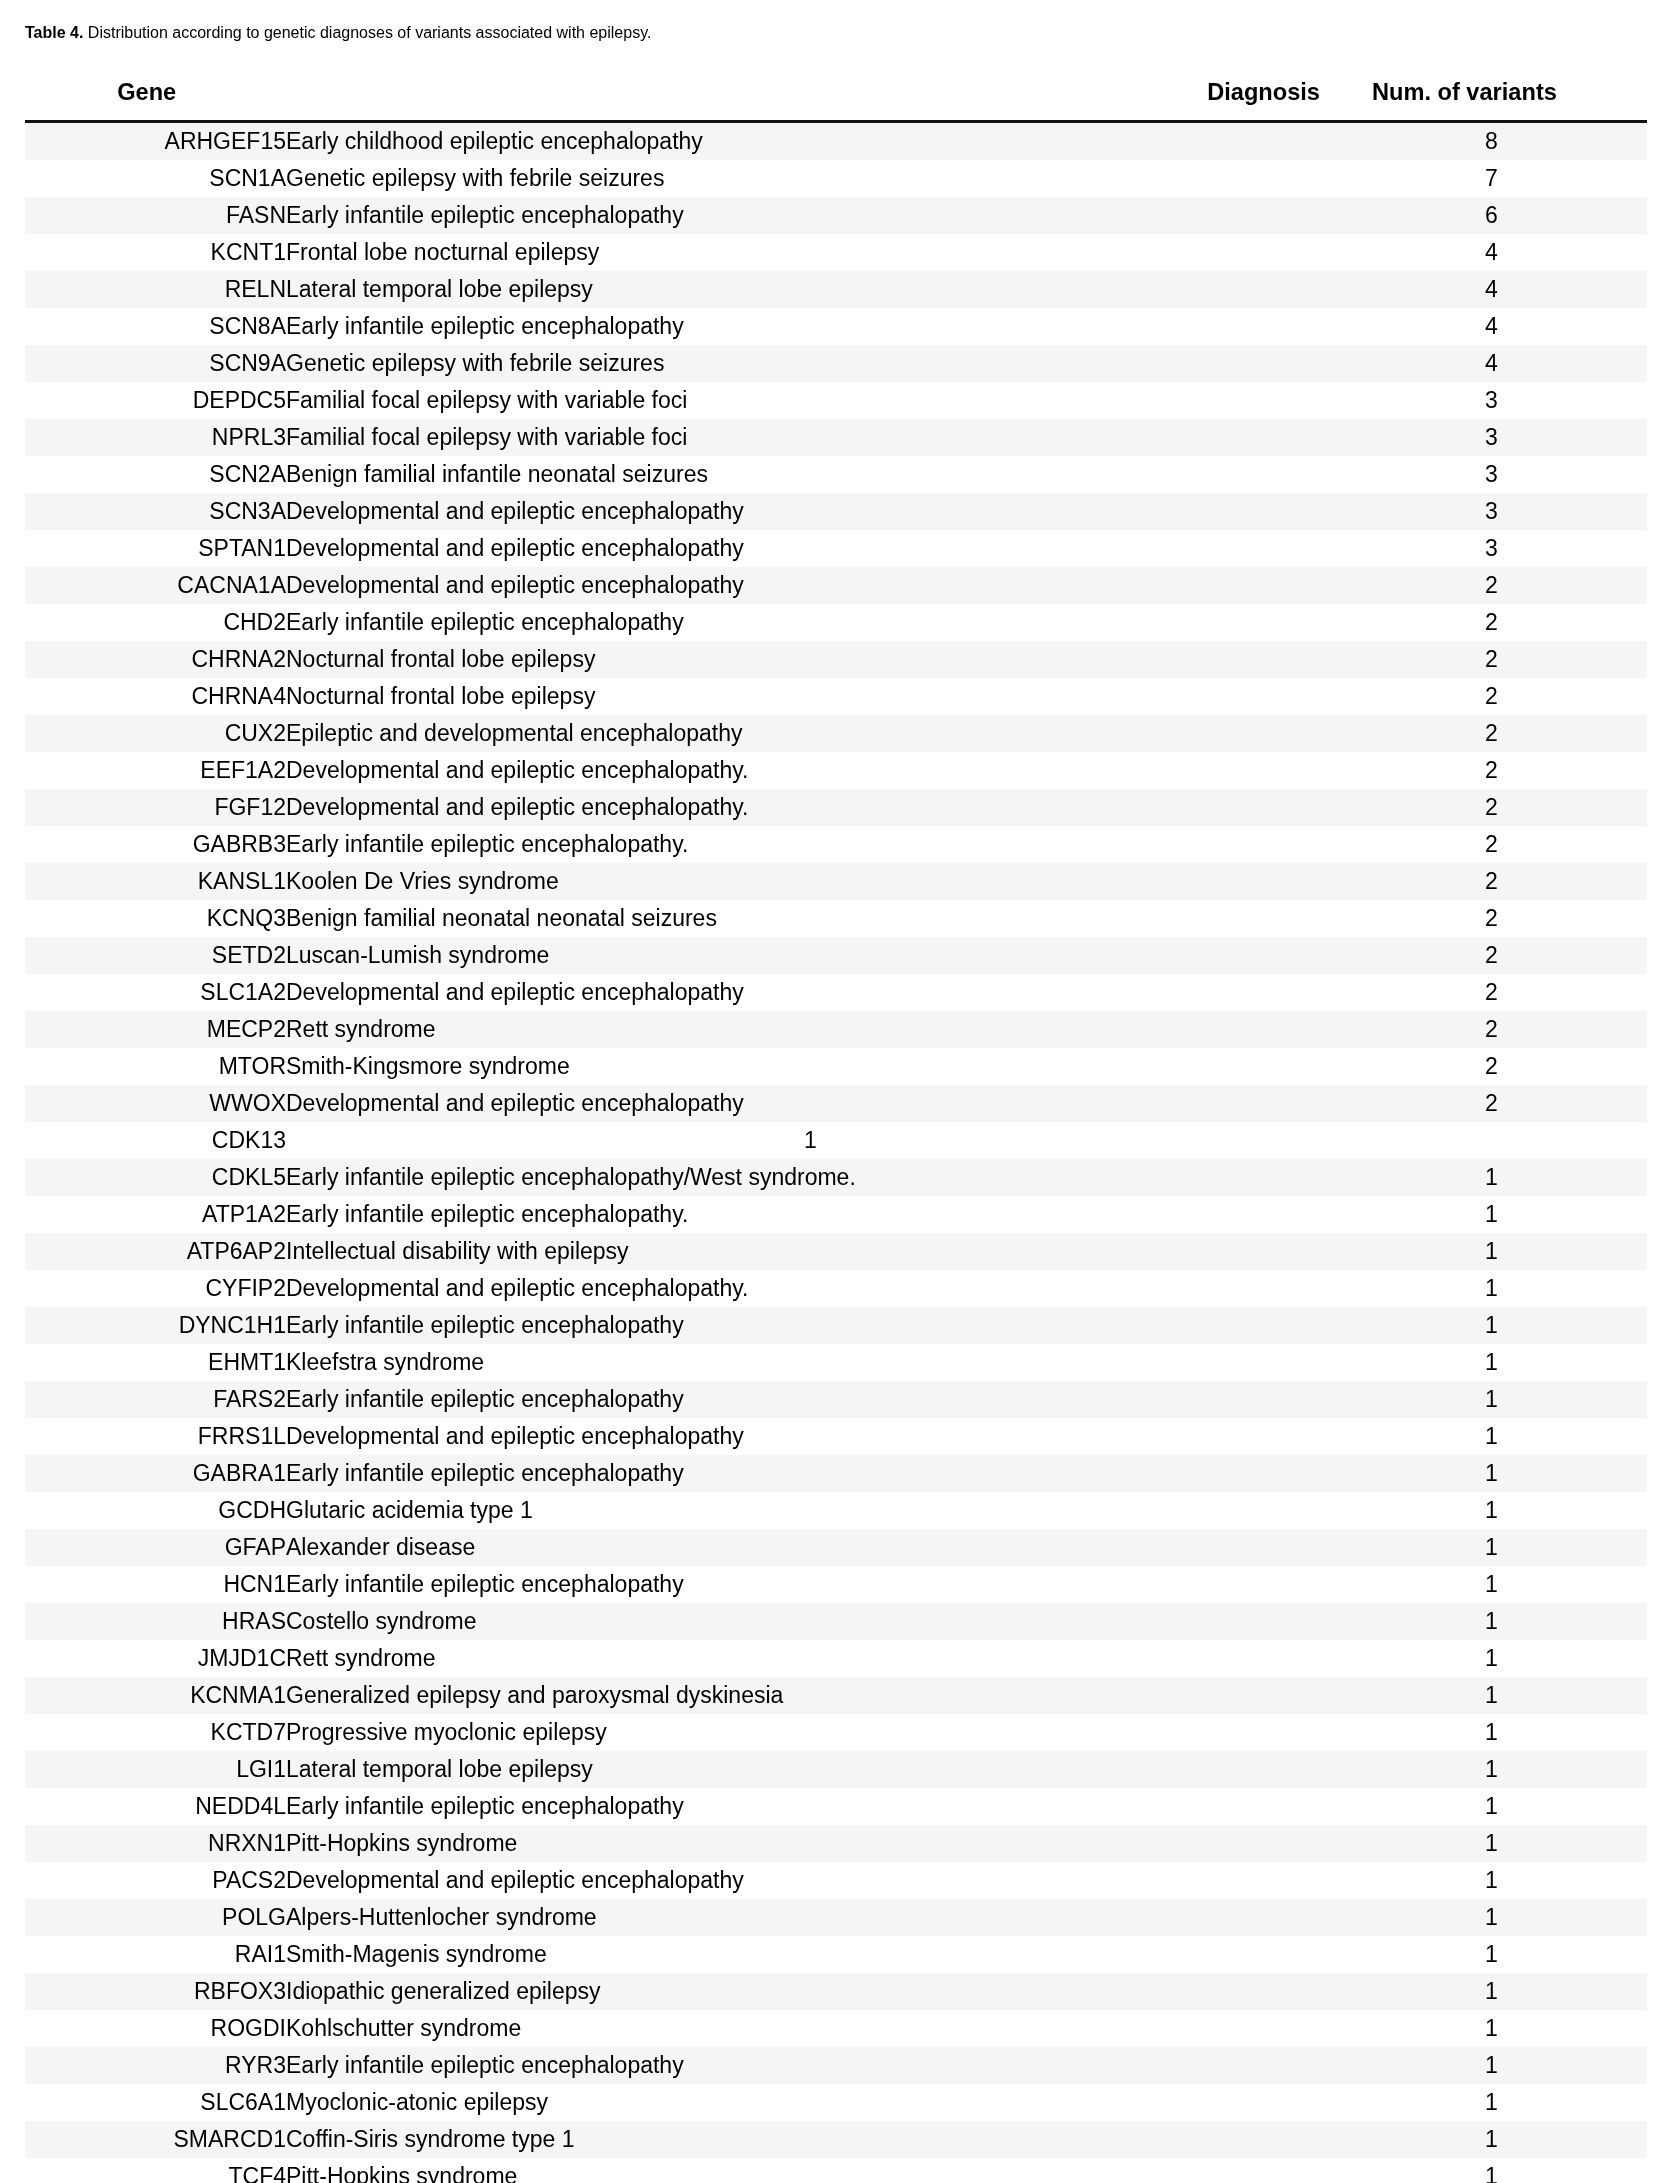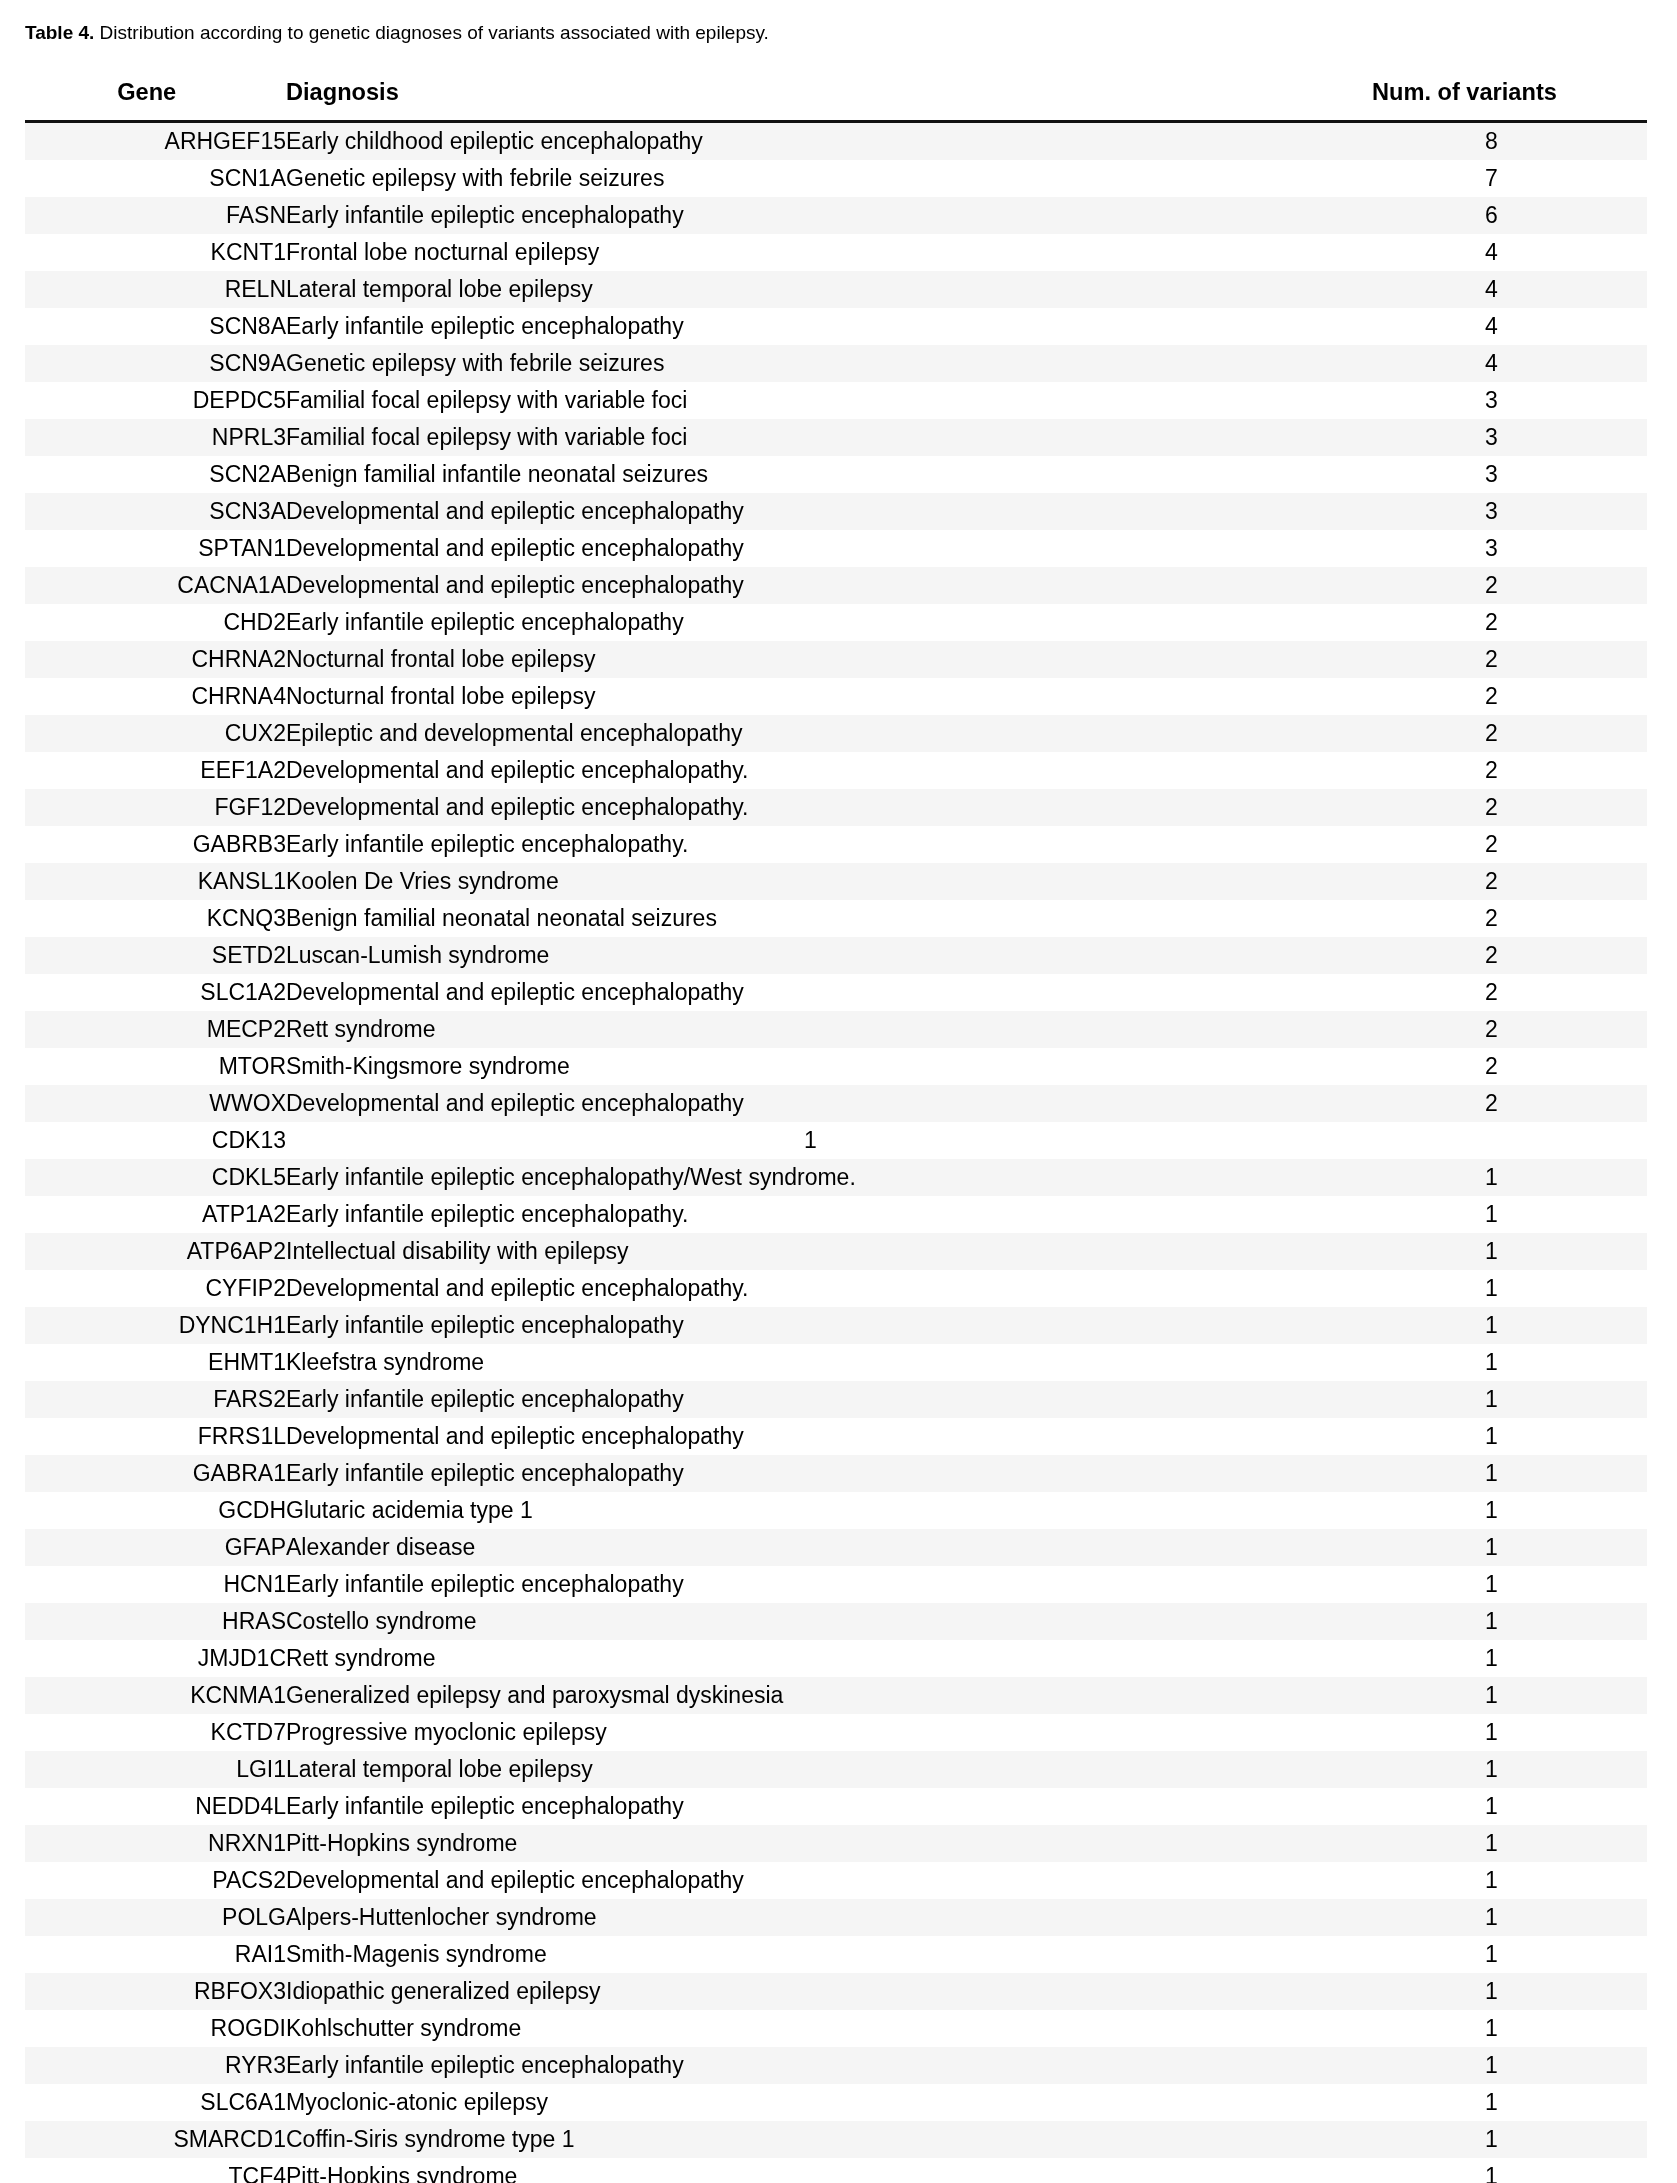--- a/index.html
+++ b/index.html
@@ -9,39 +9,39 @@
     height: 2428px;
     background: #ffffff;
     font-family: "Liberation Sans", "DejaVu Sans", sans-serif;
     color: #000000;
     overflow: hidden;
   }
   .title {
     position: absolute;
     left: 25px;
     top: 19px;
-    font-size: 19px;
+    font-size: 16px;
     line-height: 28px;
     white-space: nowrap;
   }
   .title .title-label { font-weight: bold; }
   .table-wrap {
     position: absolute;
     left: 25px;
     top: 65px;
     width: 1622px;
   }
   .grid-row {
     display: grid;
     grid-template-columns: 261px 1086px 276px;
     align-items: center;
   }
   .header-row { height: 55px; font-weight: bold; font-size: 23.6px; }
   .th-gene   { text-align: center; padding-right: 17.5px; }
-  .th-diag   { text-align: left; padding-right: 52px; }
+  .th-diag   { text-align: right; padding-right: 52px; }
   .th-num    { text-align: left; padding-right: 37px; }
   .rule-thin  { height: 2.6px; background: #121212; }
   .data-row { height: 37px; font-size: 23px; }
   .data-row.alt { background: #f5f5f5; }
   .cell-gene { padding-left: 17.5px; white-space: nowrap; text-align: right; }
   .cell-diag { white-space: nowrap; }
   .cell-num  { text-align: center; padding-right: 37px; }
 </style>
 </head>
 <body>

